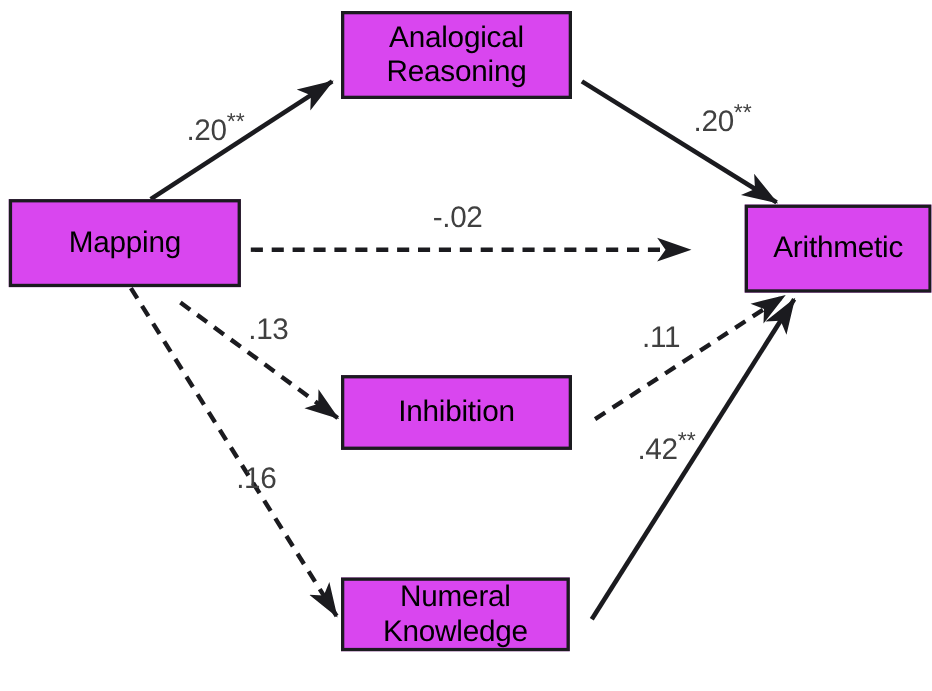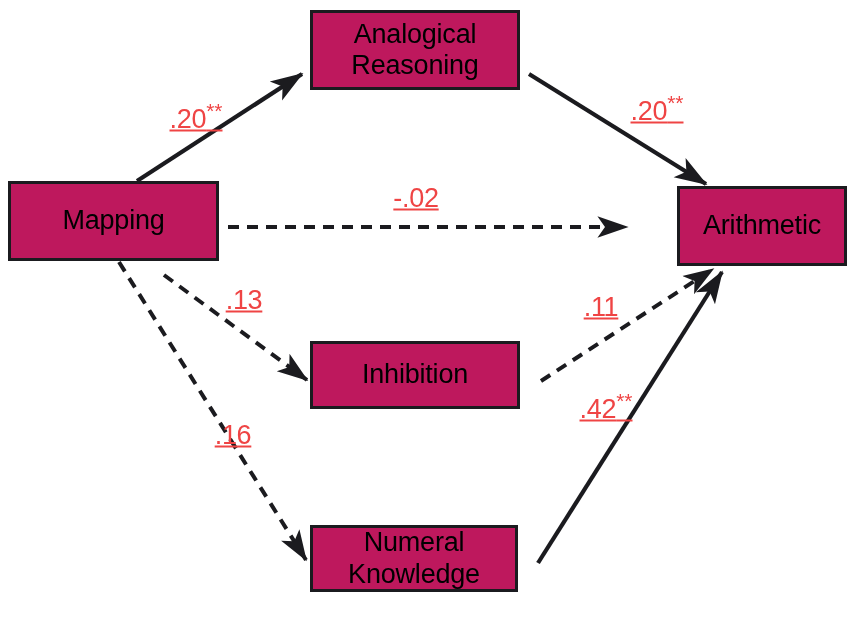--- a/index.html
+++ b/index.html
@@ -21,47 +21,46 @@
     position: absolute;
     left: 0;
     top: 0;
     width: 847px;
     height: 628px;
   }
   .node-box {
     position: absolute;
     box-sizing: border-box;
     border: 3px solid #1b1b1f;
-    background: #be185d;
+    background: #d946ef;
     display: flex;
     align-items: center;
     justify-content: center;
     text-align: center;
     color: #000000;
     font-family: "Liberation Sans", sans-serif;
     font-size: 27px;
     line-height: 1.16;
     letter-spacing: -0.2px;
     z-index: 3;
   }
   .node-box .node-label {
     display: block;
     white-space: pre-line;
   }
   .path-label {
     position: absolute;
-    color: #ef4444;
+    color: #404040;
     font-family: "Liberation Sans", sans-serif;
     font-size: 27px;
     line-height: 1;
     letter-spacing: -0.3px;
     white-space: nowrap;
     z-index: 4;
     transform: translate(-50%, -50%);
-    text-decoration: underline;
   }
   .path-label .coef { }
   .path-label .stars {
     font-size: 21px;
     vertical-align: 10px;
     letter-spacing: 0px;
   }
 </style>
 </head>
 <body>

